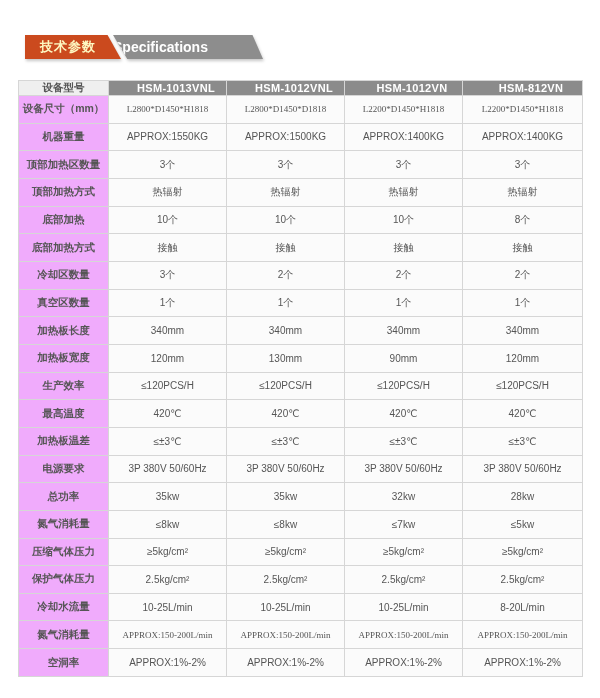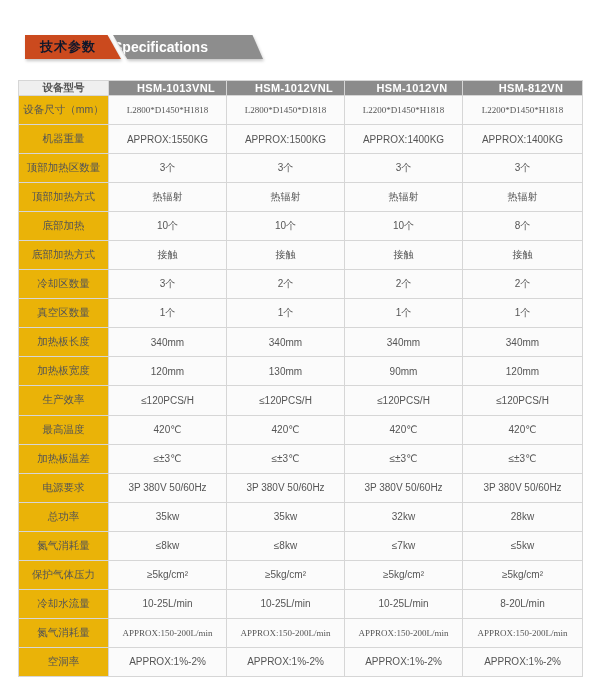--- a/index.html
+++ b/index.html
@@ -14,21 +14,21 @@
   
   .badges {
     position:absolute; left:0; top:0; width:600px; height:70px;
     filter:drop-shadow(1.5px 2.5px 1.5px rgba(0,0,0,0.22));
   }
   .badge-cn {
     position:absolute; left:25px; top:35px;
     width:96px; height:24px;
     background:#cb4a1e;
     clip-path:polygon(0 0, 86% 0, 100% 100%, 0 100%);
-    color:#0f172a; font-size:13px; font-weight:bold;
+    color:#fef9c3; font-size:13px; font-weight:bold;
     line-height:24px; text-align:center;
     padding-right:10px;
     letter-spacing:1px;
   }
   .badge-en {
     position:absolute; left:113px; top:35px;
     width:150px; height:24px;
     background:#8d8d8d;
     clip-path:polygon(0 0, 93% 0, 100% 100%, 9.5% 100%);
     color:#ffffff; font-size:14px; font-weight:bold;
@@ -51,21 +51,21 @@
     background:#efefef; color:#555555;
     font-weight:bold; font-size:10.5px;
   }
   table.spec th.model {
     background:#8b8b8b; color:#ffffff;
     font-weight:bold; font-size:11px;
     letter-spacing:0.3px;
     padding-left:17px;
   }
   table.spec td.label {
-    background:#eab308; font-weight:normal; font-size:10.5px;
+    background:#f0abfc; font-weight:bold; font-size:10.5px;
   }
   table.spec td.value { background:#fbfbfb; }
   table.spec td.value.small { font-size:9px;font-family:Liberation Serif, serif; }
 </style>
 </head>
 <body>
 
 <div class="page">
 
   <div class="badges">
@@ -201,25 +201,32 @@
           <td class="value">28kw</td>
         </tr>
         <tr>
           <td class="label">氮气消耗量</td>
           <td class="value">≤8kw</td>
           <td class="value">≤8kw</td>
           <td class="value">≤7kw</td>
           <td class="value">≤5kw</td>
         </tr>
         <tr>
+          <td class="label">压缩气体压力</td>
+          <td class="value">≥5kg/cm²</td>
+          <td class="value">≥5kg/cm²</td>
+          <td class="value">≥5kg/cm²</td>
+          <td class="value">≥5kg/cm²</td>
+        </tr>
+        <tr>
           <td class="label">保护气体压力</td>
-          <td class="value">≥5kg/cm²</td>
-          <td class="value">≥5kg/cm²</td>
-          <td class="value">≥5kg/cm²</td>
-          <td class="value">≥5kg/cm²</td>
+          <td class="value">2.5kg/cm²</td>
+          <td class="value">2.5kg/cm²</td>
+          <td class="value">2.5kg/cm²</td>
+          <td class="value">2.5kg/cm²</td>
         </tr>
         <tr>
           <td class="label">冷却水流量</td>
           <td class="value">10-25L/min</td>
           <td class="value">10-25L/min</td>
           <td class="value">10-25L/min</td>
           <td class="value">8-20L/min</td>
         </tr>
         <tr>
           <td class="label">氮气消耗量</td>

